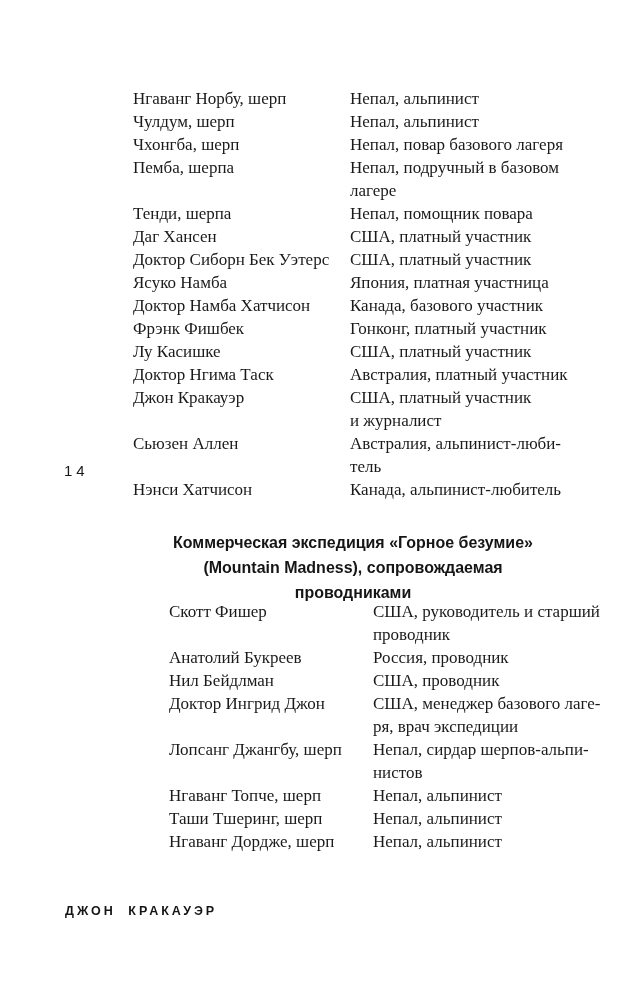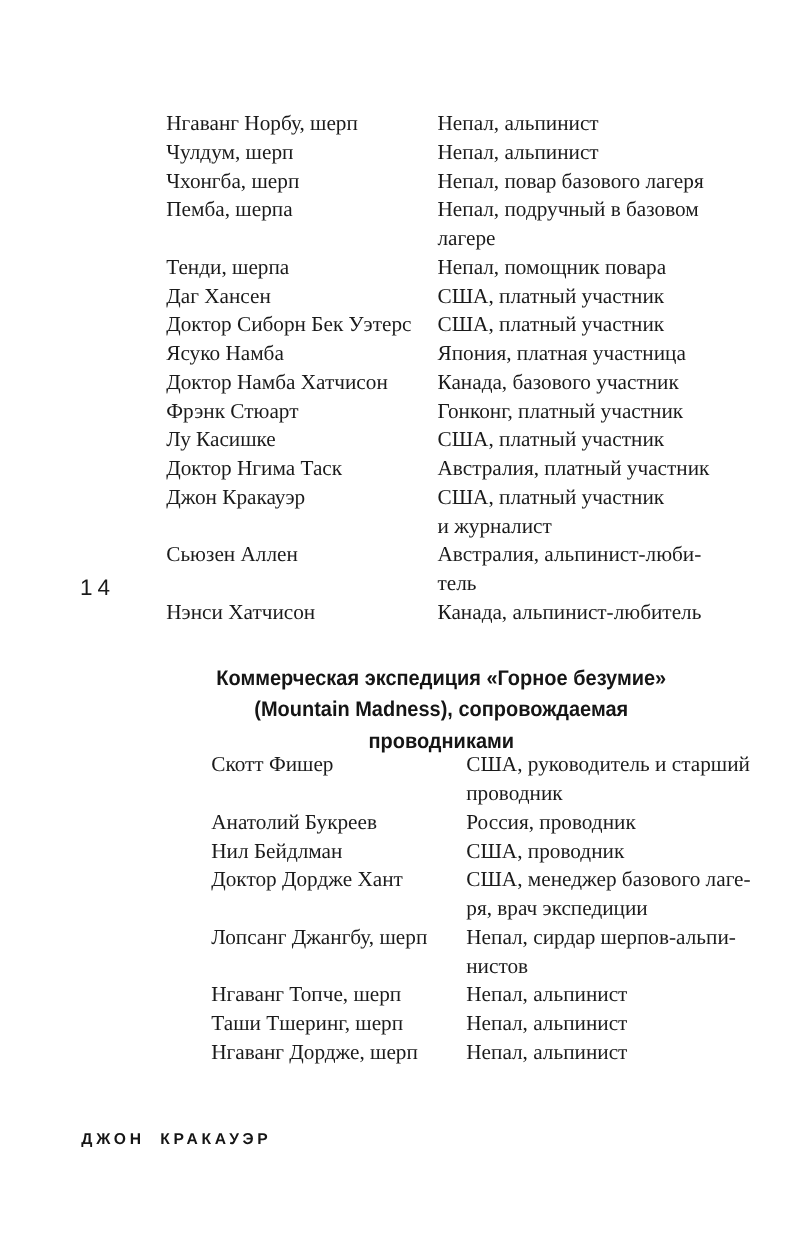--- a/index.html
+++ b/index.html
@@ -51,21 +51,21 @@
     line-height: 25px;
     color: #151515;
     transform: scaleX(0.94);
     transform-origin: 50% 50%;
   }
   .page-number {
     position: absolute;
     left: 64px;
     top: 463px;
     font-family: "Liberation Sans", sans-serif;
-    font-size: 18px;
+    font-size: 15px;
     line-height: 15px;
     letter-spacing: 4px;
     color: #1a1a1a;
   }
   .footer-author {
     position: absolute;
     left: 65px;
     top: 904px;
     font-family: "Liberation Sans", sans-serif;
     font-weight: bold;
@@ -115,21 +115,21 @@
     </div>
     <div class="row">
       <div class="name">Ясуко Намба</div>
       <div class="desc">Япония, платная участница</div>
     </div>
     <div class="row">
       <div class="name">Доктор Намба Хатчисон</div>
       <div class="desc">Канада, базового участник</div>
     </div>
     <div class="row">
-      <div class="name">Фрэнк Стюарт</div>
+      <div class="name">Фрэнк Фишбек</div>
       <div class="desc">Гонконг, платный участник</div>
     </div>
     <div class="row">
       <div class="name">Лу Касишке</div>
       <div class="desc">США, платный участник</div>
     </div>
     <div class="row">
       <div class="name">Доктор Нгима Таск</div>
       <div class="desc">Австралия, платный участник</div>
     </div>
@@ -162,21 +162,21 @@
     </div>
     <div class="row">
       <div class="name">Анатолий Букреев</div>
       <div class="desc">Россия, проводник</div>
     </div>
     <div class="row">
       <div class="name">Нил Бейдлман</div>
       <div class="desc">США, проводник</div>
     </div>
     <div class="row">
-      <div class="name">Доктор Дордже Хант</div>
+      <div class="name">Доктор Ингрид Джон</div>
       <div class="desc">США, менеджер базового лаге-
 ря, врач экспедиции</div>
     </div>
     <div class="row">
       <div class="name">Лопсанг Джангбу, шерп</div>
       <div class="desc">Непал, сирдар шерпов-альпи-
 нистов</div>
     </div>
     <div class="row">
       <div class="name">Нгаванг Топче, шерп</div>

